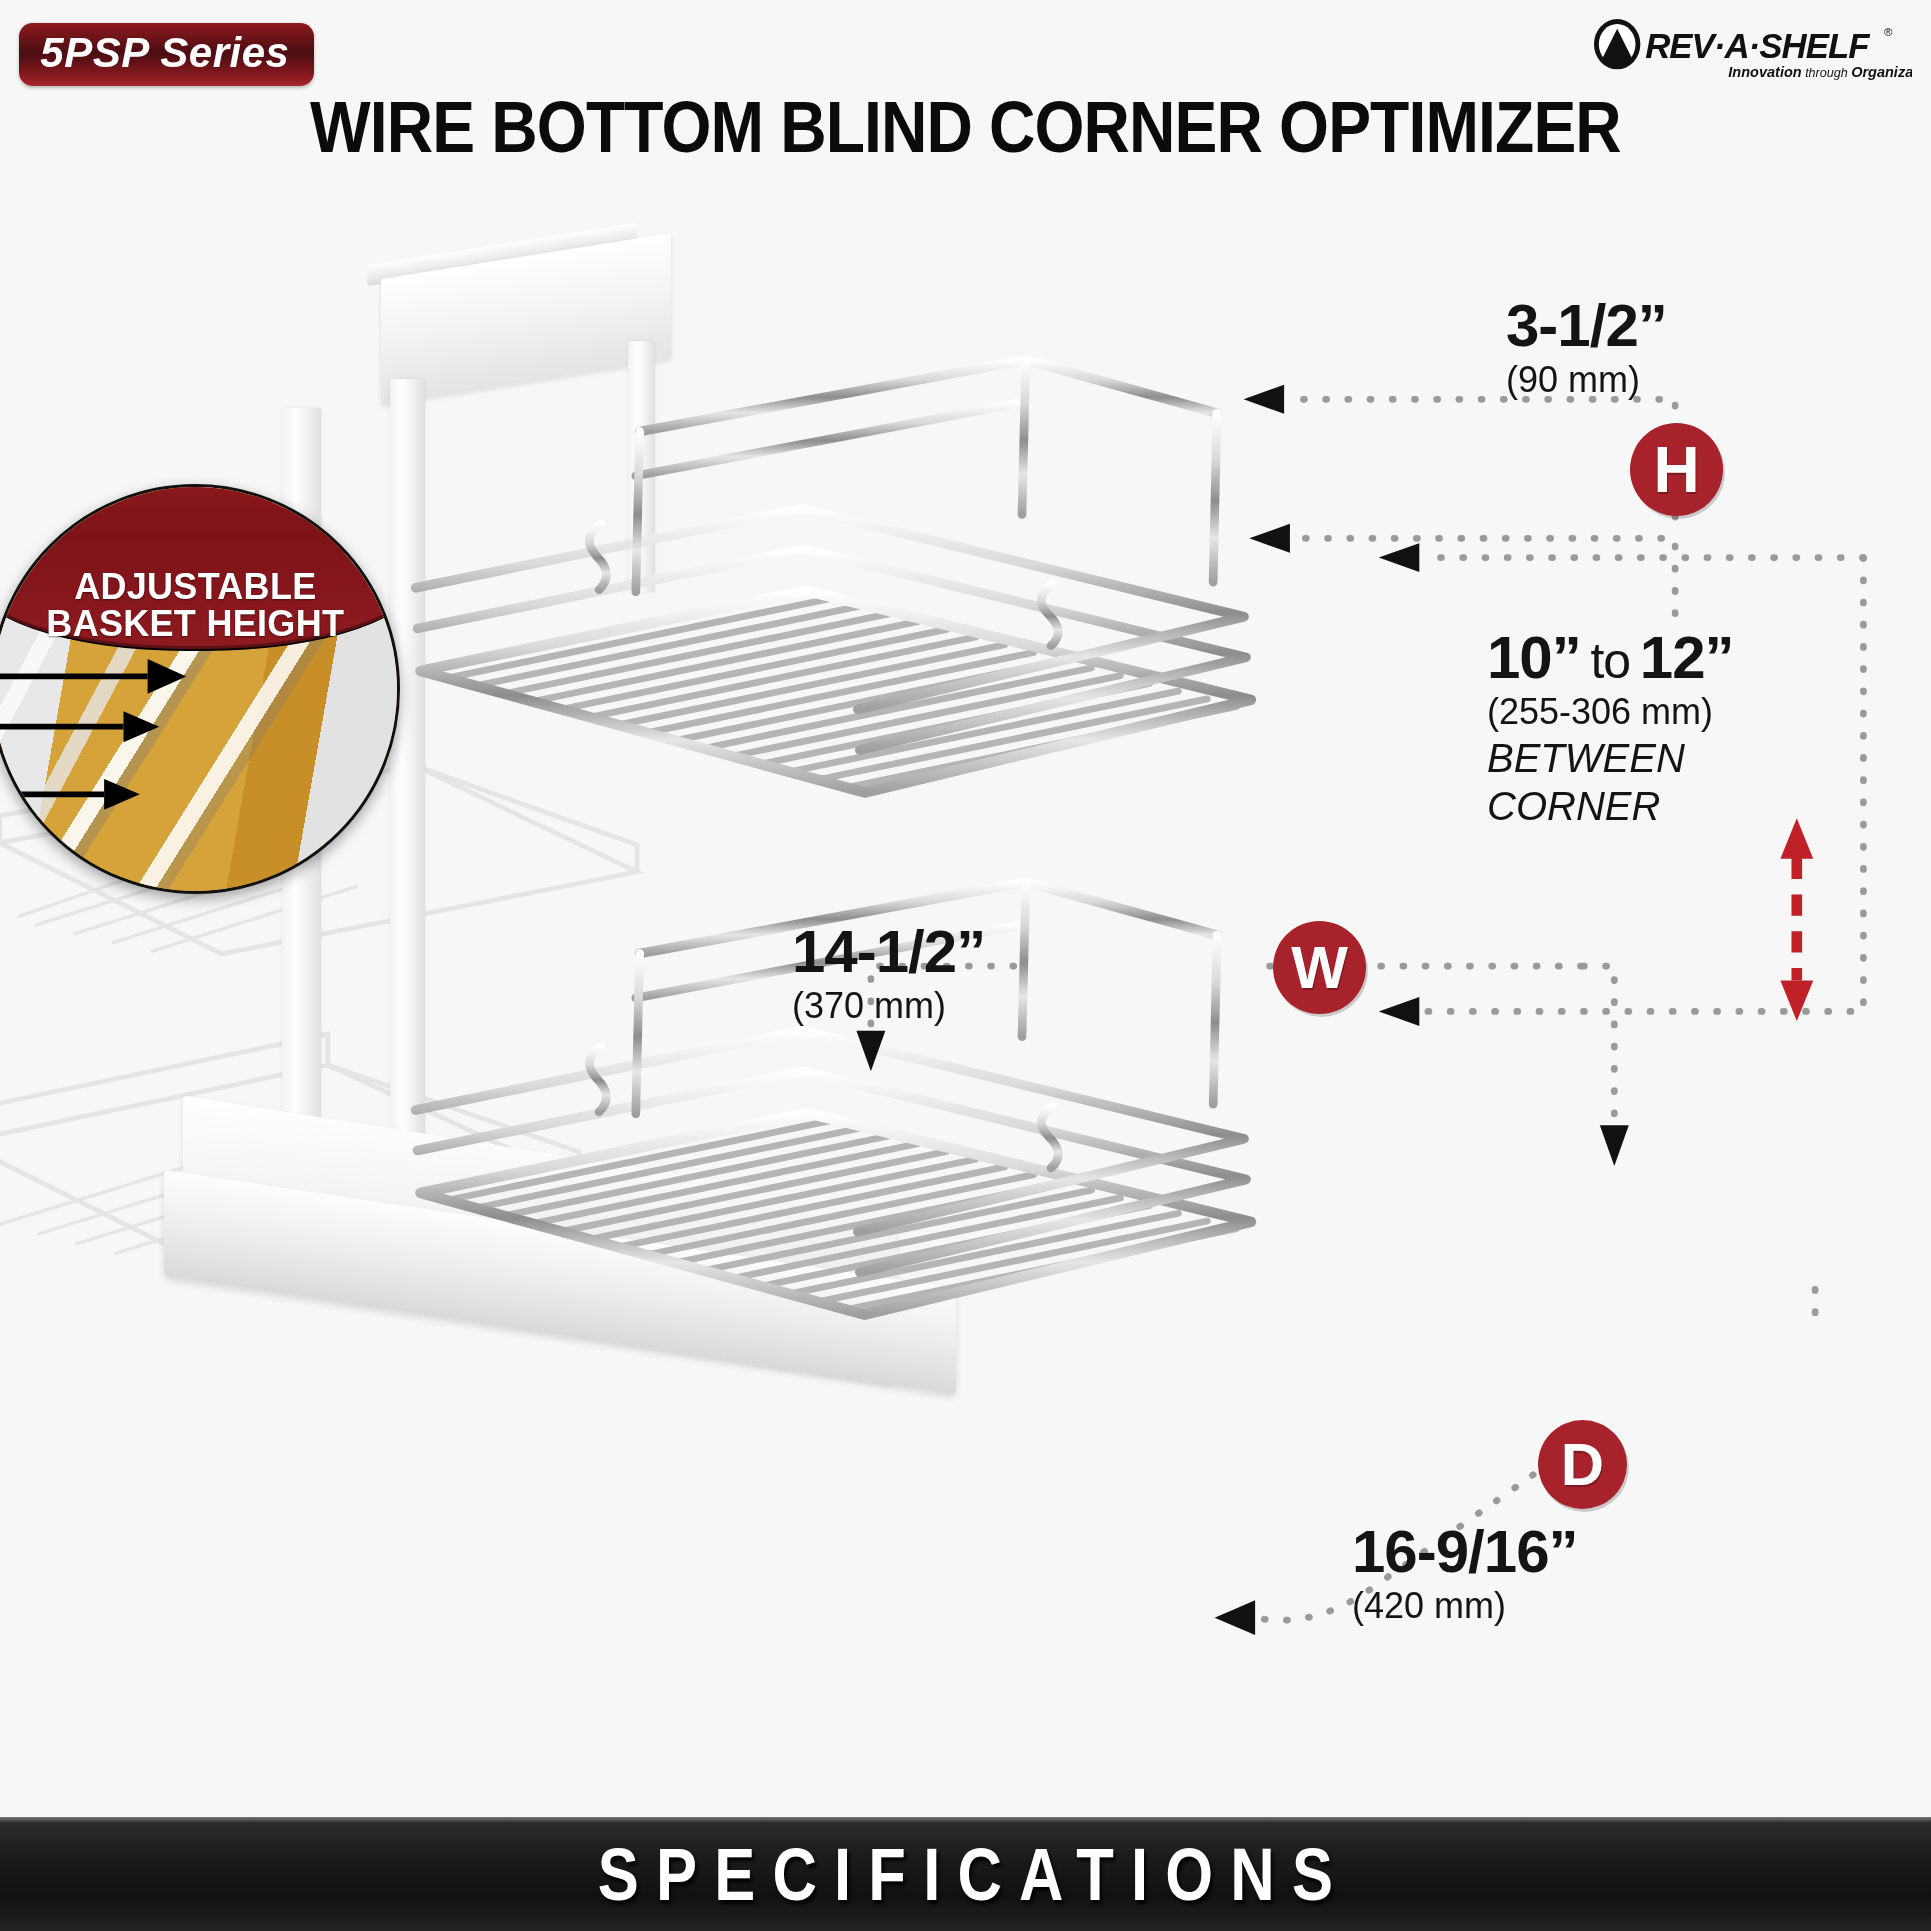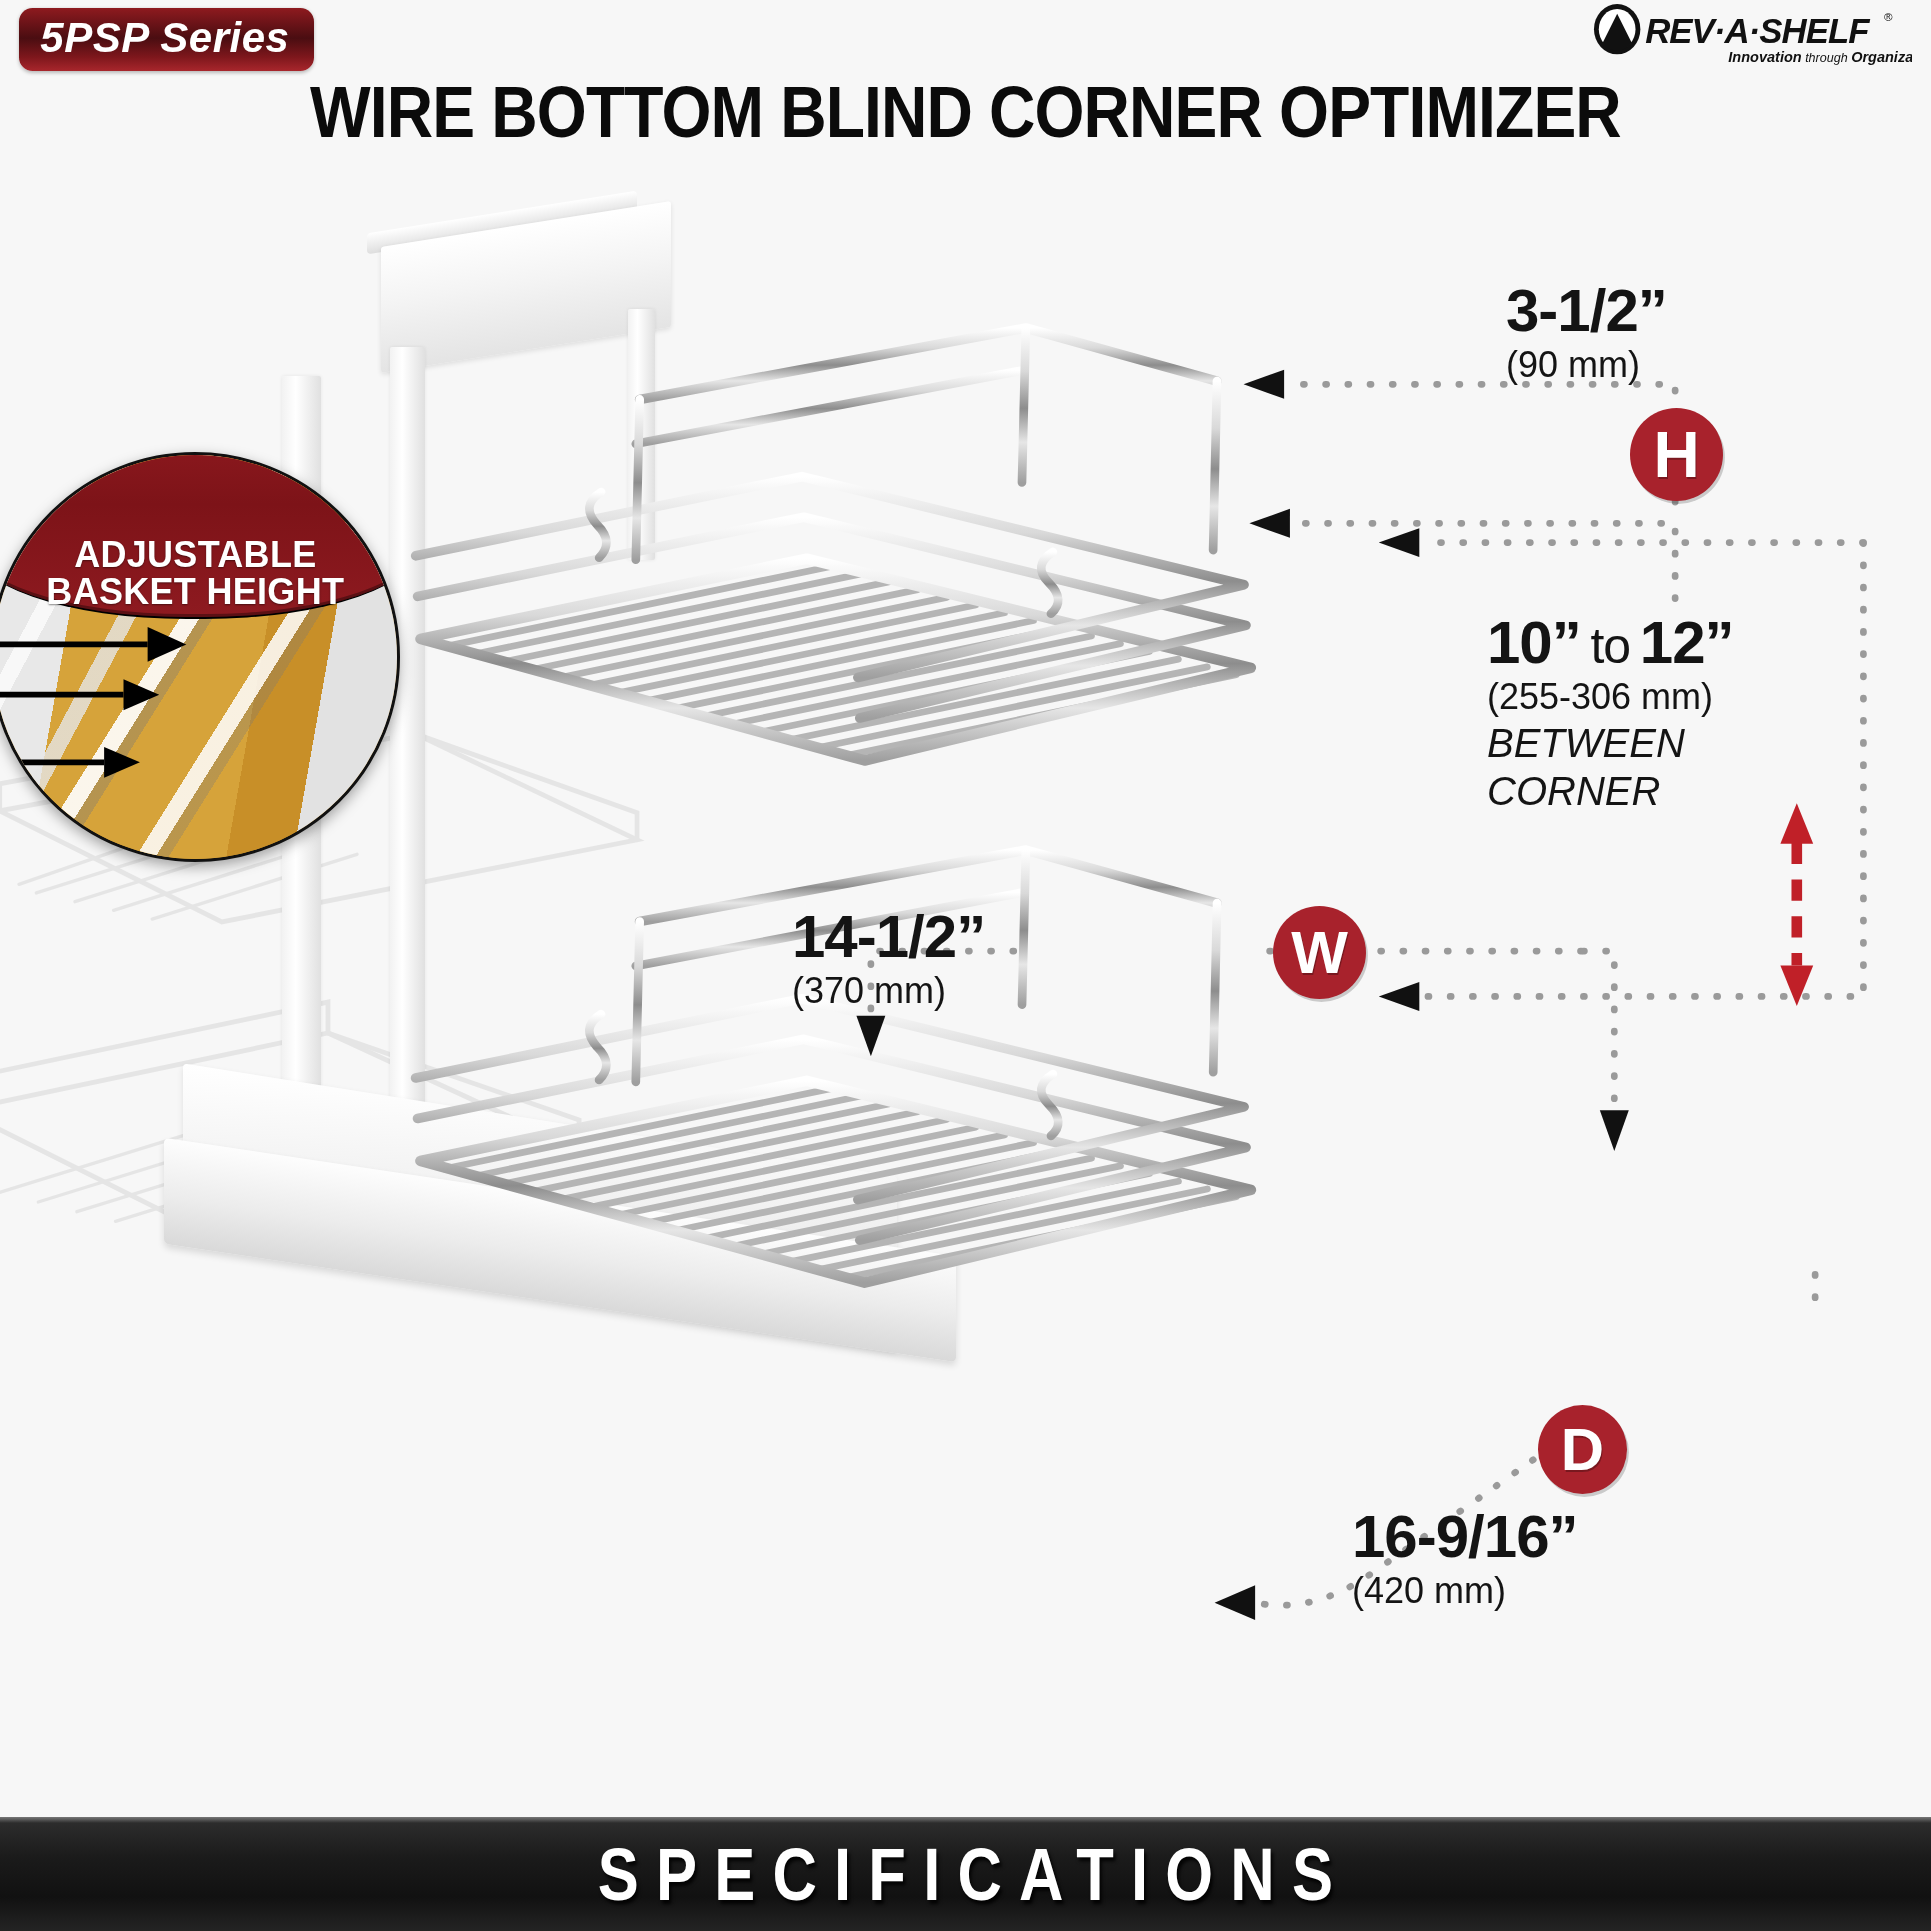--- a/index.html
+++ b/index.html
@@ -3,21 +3,21 @@
 <meta charset="utf-8">
 <style>
   html,body{margin:0;padding:0;}
   body{
     width:1931px;height:1931px;
     background:#f7f7f7;
     font-family:"Liberation Sans", sans-serif;
     overflow:hidden;
     position:relative;
   }
-  .page{position:absolute;inset:0;background:#f7f7f7;}
+  .page{position:absolute;inset:0;background:#f7f7f7;margin-top:15px;}
 
   
   .series-badge{
     position:absolute;left:19.3px;top:7.7px;
     padding:9.7px 25px 11.6px 21px;
     border-radius:13.5px;
     background:linear-gradient(180deg,#8e1a1f 0%,#4a0d11 48%,#7e171c 78%,#a8262c 100%);
     color:#fff;font-style:italic;font-weight:bold;font-size:42px;
     letter-spacing:0.5px;line-height:1;
     box-shadow:0 1.9px 3.9px rgba(0,0,0,.25);
@@ -32,21 +32,21 @@
     white-space:nowrap;
   }
   
   .brand{
     position:absolute;right:19.3px;top:3.9px;
     width:319px;height:64px;
   }
   .brand svg{display:block;}
 
   
-  .stage{position:absolute;left:0;top:193px;width:1217px;height:1593px;}
+  .stage{position:absolute;left:0;top:210px;width:1217px;height:1593px;}
 
   
   .ghost{position:absolute;left:-39px;top:502px;width:734px;height:676px;opacity:.28;}
   
   .frame-top-rail{
     position:absolute;left:381px;top:31px;width:290px;height:126px;
     background:linear-gradient(180deg,#ffffff 0%,#f4f4f4 45%,#e4e4e4 100%);
     transform:skewY(-9deg);
     box-shadow:0 1.9px 4.8px rgba(0,0,0,.10);
     border-radius:2.9px;

